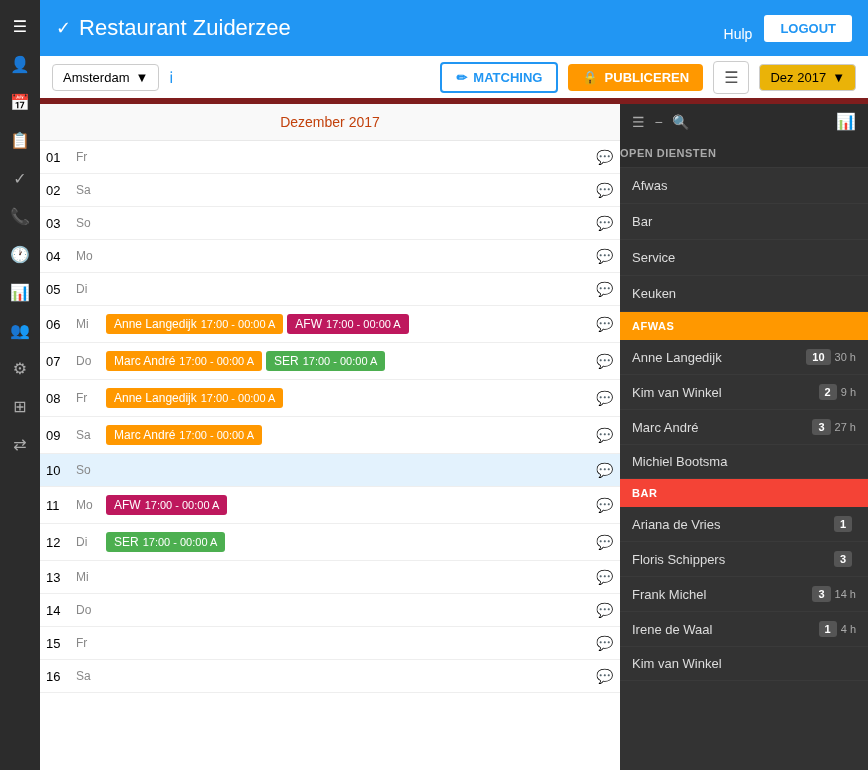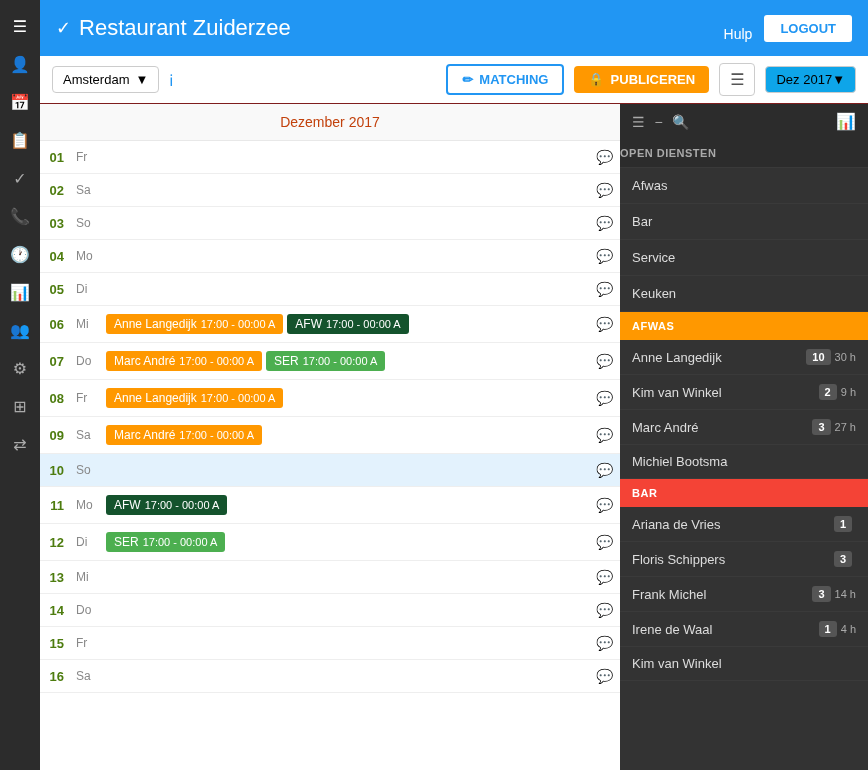--- a/index.html
+++ b/index.html
@@ -42,21 +42,21 @@
       background: #fff; color: #2196F3; border: none;
       padding: 6px 16px; border-radius: 3px; font-size: 13px; font-weight: bold; cursor: pointer;
     }
 
     
     .toolbar {
       position: absolute;
       left: 40px; top: 56px;
       width: 828px; height: 48px;
       background: #fff;
-      border-bottom: 1px solid #7f1d1d;
+      border-bottom: 6px solid #7f1d1d;
       display: flex; align-items: center; padding: 0 12px; gap: 10px;
     }
     .location-select {
       background: #fff; border: 1px solid #ccc; border-radius: 4px;
       padding: 5px 10px; font-size: 13px; cursor: pointer;
       display: flex; align-items: center; gap: 6px;
     }
     .info-icon { color: #2196F3; font-size: 16px; cursor: pointer; }
     .toolbar-spacer { flex: 1; }
     .btn-matching {
@@ -67,23 +67,23 @@
     .btn-publiceren {
       background: #FF9800; border: none; color: #fff;
       padding: 6px 14px; border-radius: 4px; font-size: 13px; font-weight: bold; cursor: pointer;
       display: flex; align-items: center; gap: 6px;
     }
     .btn-menu-icon {
       background: #fff; border: 1px solid #ccc; color: #555;
       padding: 6px 10px; border-radius: 4px; font-size: 16px; cursor: pointer;
     }
     .month-selector {
-      background: #0ea5e9; border: 1px solid #ccc; border-radius: 4px;
+      background: #eab308; border: 1px solid #ccc; border-radius: 4px;
       padding: 5px 10px; font-size: 13px; cursor: pointer;
-      display: flex; align-items: center; 
+      display: flex; align-items: center; gap: 6px;
     }
 
     
     .main-content {
       position: absolute;
       left: 40px; top: 104px;
       width: 828px; height: 666px;
       display: flex;
     }
 
@@ -93,30 +93,30 @@
       background: #fff;
       overflow-y: auto;
     }
     .calendar-header {
       text-align: center; padding: 10px; font-size: 14px; font-weight: 500;
       color: #c2410c; border-bottom: 1px solid #e8e8e8; background: #f9f9f9;
     }
     .calendar-table { width: 100%; border-collapse: collapse; }
     .calendar-table tbody tr { border-bottom: 1px solid #eee; }
     .calendar-table tbody tr td { padding: 8px 6px; vertical-align: middle; }
-    .day-num { color: #4d7c0f; font-weight: 700; width: 30px; text-align: right; padding-right: 4px; }
+    .day-num { color: #000000; font-weight: 400; width: 30px; padding-right: 4px; }
     .day-name { color: #888; width: 30px; font-size: 12px; }
     .shift-cell { min-width: 120px; }
     .shift-badge {
       display: inline-flex; align-items: center; gap: 4px;
       border-radius: 3px; padding: 3px 8px; font-size: 12px; color: #fff;
       margin-right: 4px;
     }
     .shift-orange { background: #FF9800; }
-    .shift-gray { background: #14532d; text-align: center; }
+    .shift-gray { background: #be185d; text-align: center; }
     .shift-green { background: #4CAF50; }
     .shift-time { font-size: 11px; }
     .row-comment { width: 24px; }
     .comment-icon { color: #bbb; font-size: 14px; }
     .today-row { background: #E3F2FD !important; }
 
     
     .right-panel {
       width: 248px;
       background: #333;

